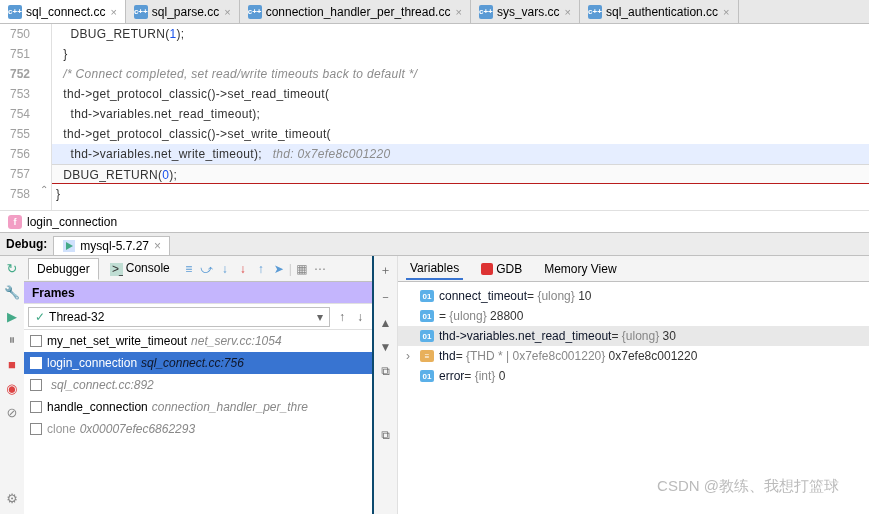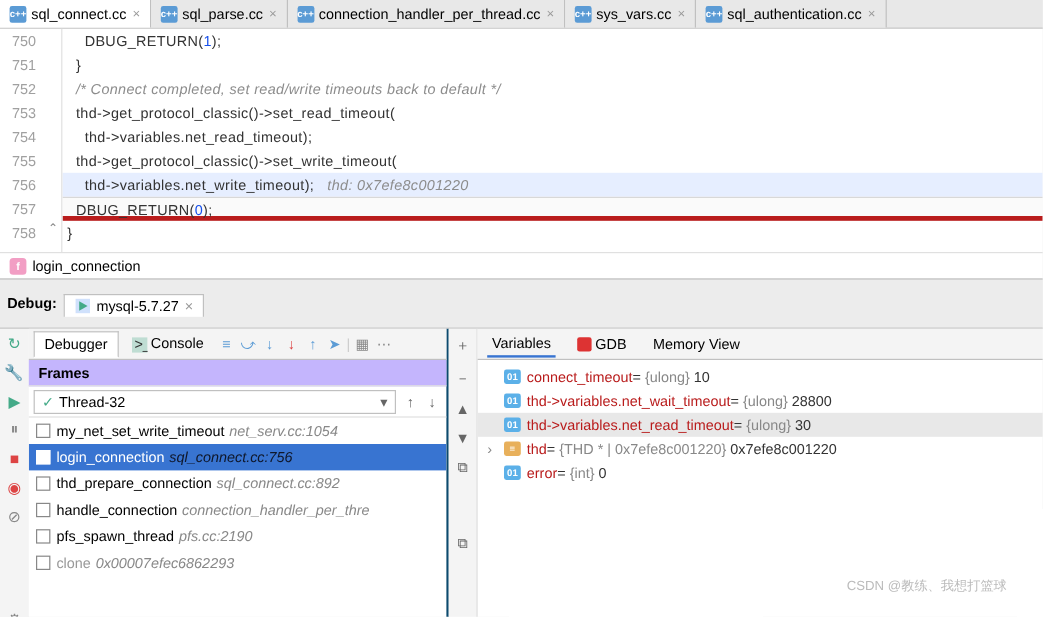--- a/index.html
+++ b/index.html
@@ -9,27 +9,27 @@
 .tab.active { background:#fff; }
 .tab .ico { width:14px; height:14px; margin-right:4px; background:#5b9bd5; border-radius:2px; display:inline-flex; align-items:center; justify-content:center; color:#fff; font-size:8px; font-weight:bold; }
 .tab .close { margin-left:5px; color:#999; font-size:11px; }
 .editor { background:#fff; display:flex; height:186px; }
 .gutter { width:38px; text-align:right; padding-right:8px; color:#a0a0a0; font-family:"Consolas",monospace; font-size:12px; line-height:20px; user-select:none; }
 .fold { width:14px; border-right:1px solid #e0e0e0; position:relative; }
 .fold .mark { position:absolute; left:2px; font-size:10px; color:#888; }
 .code { flex:1; font-family:"Consolas",monospace; font-size:12.5px; line-height:20px; letter-spacing:0.3px; white-space:pre; color:#333; overflow:hidden; }
 .code .row { height:20px; padding-left:4px; }
 .code .hl { background:#e6eeff; }
-.code .cur { border-top:1px solid #d8d8d8; border-bottom:4px solid #b91c1c; background:#fafafa; }
+.code .cur { border-top:1px solid #d8d8d8; border-bottom:1px solid #b91c1c; background:#fafafa; }
 .num { color:#1750eb; }
 .cmt { color:#8c8c8c; font-style:italic; }
 .inl { color:#8c8c8c; font-style:italic;text-align:center; }
 .crumb { background:#fff; border-top:1px solid #e0e0e0; height:22px; display:flex; align-items:center; padding-left:8px; }
 .crumb .fi { width:14px; height:14px; background:#f29ec4; border-radius:3px; color:#fff; font-size:9px; font-weight:bold; display:inline-flex; align-items:center; justify-content:center; margin-right:5px; }
-.dbgbar { background:#ececec; border-top:1px solid #c0c0c0; border-bottom:1px solid #c0c0c0; height:42px; display:flex; align-items:center; padding-left:6px; }
+.dbgbar { background:#ececec; border-top:1px solid #c0c0c0; border-bottom:1px solid #c0c0c0; height:24px; display:flex; align-items:center; padding-left:6px; }
 .dbgbar .lbl { font-weight:bold; margin-right:6px; }
 .dbgtab { display:flex; align-items:center; background:#fff; padding:2px 8px; border:1px solid #c0c0c0; border-bottom:none; margin-top:2px; }
 .dbgtab .ti { width:14px; height:14px; margin-right:4px; }
 .dbgtab .close { margin-left:5px; color:#999; }
 .dbgbody { display:flex; height:258px; }
 .lefttool { width:24px; background:#f4f4f4; display:flex; flex-direction:column; align-items:center; padding-top:4px; gap:8px; }
 .lefttool .btn { width:16px; height:16px; display:flex; align-items:center; justify-content:center; font-size:13px; }
 .midcol { flex:0 0 350px; display:flex; flex-direction:column; background:#fff; border-right:2px solid #0c4a6e;}
 .innertabs { display:flex; align-items:center; height:26px; border-bottom:1px solid #c0c0c0; background:#f4f4f4; padding-left:4px; gap:2px; }
 .itab { padding:3px 8px; border:1px solid transparent; }
@@ -55,24 +55,24 @@
 .vtabs { height:26px; border-bottom:1px solid #c0c0c0; display:flex; align-items:center; background:#f4f4f4; padding-left:8px; gap:14px; }
 .vtab { padding:3px 4px; }
 .vtab.active { border-bottom:2px solid #3874d1; }
 .vtab .gi { width:12px; height:12px; display:inline-block; background:#d33; border-radius:2px; margin-right:3px; vertical-align:middle; }
 .vlist { padding:4px 0; }
 .vr { height:20px; display:flex; align-items:center; padding-left:22px; font-family:"Segoe UI",Arial,sans-serif; font-size:12.5px; }
 .vr.sel { background:#e8e8e8; }
 .vr .exp { width:12px; color:#888; margin-left:-14px; margin-right:2px; }
 .vr .vi { width:14px; height:12px; background:#5bb0e8; color:#fff; font-size:8px; font-weight:bold; display:inline-flex; align-items:center; justify-content:center; margin-right:5px; border-radius:2px; }
 .vr .vi.y { background:#e8b05b; }
-.vname { color:#b91c1c; }
+.vname { color:#0f172a; }
 .vval { color:#333; }
 .vtype { color:#888; }
-.watermark { position:absolute; right:30px; bottom:18px; color:#bbb; font-size:11px; }
+.watermark { position:absolute; right:30px; bottom:18px; color:#bbb; font-size:15px; }
 svg { display:block; }
 </style>
 </head>
 <body>
 
 <div class="tabs" id="tabs">
     <div class="tab active">
       <span class="ico">c++</span>
       <span>sql_connect.cc</span>
       <span class="close">×</span>
@@ -96,21 +96,21 @@
       <span class="ico">c++</span>
       <span>sql_authentication.cc</span>
       <span class="close">×</span>
     </div>
   </div>
 
 <div class="editor">
   <div class="gutter" id="gutter">
       <div style="height: 20px;">750</div>
       <div style="height: 20px;">751</div>
-      <div style="height: 20px;">752</div>
+      <div style="height: 20px; font-weight: bold;">752</div>
       <div style="height: 20px;">753</div>
       <div style="height: 20px;">754</div>
       <div style="height: 20px;">755</div>
       <div style="height: 20px;">756</div>
       <div style="height: 20px;">757</div>
       <div style="height: 20px;">758</div>
     </div>
   <div class="fold">
     <span class="mark" style="top:160px">⌃</span>
   </div>
@@ -180,32 +180,26 @@
           <span>my_net_set_write_timeout</span> 
           <span class="loc">net_serv.cc:1054</span>
         </div>
         <div class="fr sel">
           <span class="fic"></span>
           <span>login_connection</span> 
           <span class="loc">sql_connect.cc:756</span>
         </div>
         <div class="fr">
           <span class="fic"></span>
-          <span>thd_prepare_connection</span> 
           <span class="loc">sql_connect.cc:892</span>
         </div>
         <div class="fr">
           <span class="fic"></span>
           <span>handle_connection</span> 
           <span class="loc">connection_handler_per_thre</span>
-        </div>
-        <div class="fr">
-          <span class="fic"></span>
-          <span>pfs_spawn_thread</span> 
-          <span class="loc">pfs.cc:2190</span>
         </div>
         <div class="fr dim">
           <span class="fic"></span>
           <span>clone</span> 
           <span class="loc">0x00007efec6862293</span>
         </div>
       </div>
   </div>
 
   <div class="rightcol">
@@ -224,21 +218,20 @@
         <span class="vtab">Memory View</span>
       </div>
       <div class="vlist" id="vlist">
           <div class="vr">
             <span class="vi">01</span>
             <span class="vname">connect_timeout</span>
             <span class="vval"> = <span class="vtype">{ulong}</span> 10</span>
           </div>
           <div class="vr">
             <span class="vi">01</span>
-            <span class="vname">thd-&gt;variables.net_wait_timeout</span>
             <span class="vval"> = <span class="vtype">{ulong}</span> 28800</span>
           </div>
           <div class="vr sel">
             <span class="vi">01</span>
             <span class="vname">thd-&gt;variables.net_read_timeout</span>
             <span class="vval"> = <span class="vtype">{ulong}</span> 30</span>
           </div>
           <div class="vr">
             <span class="exp">›</span>
             <span class="vi y">≡</span>

